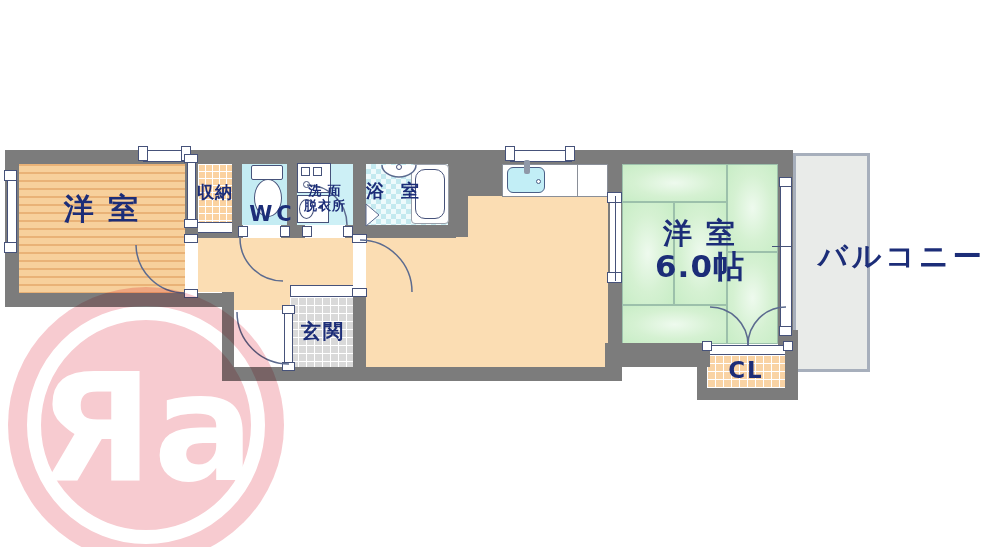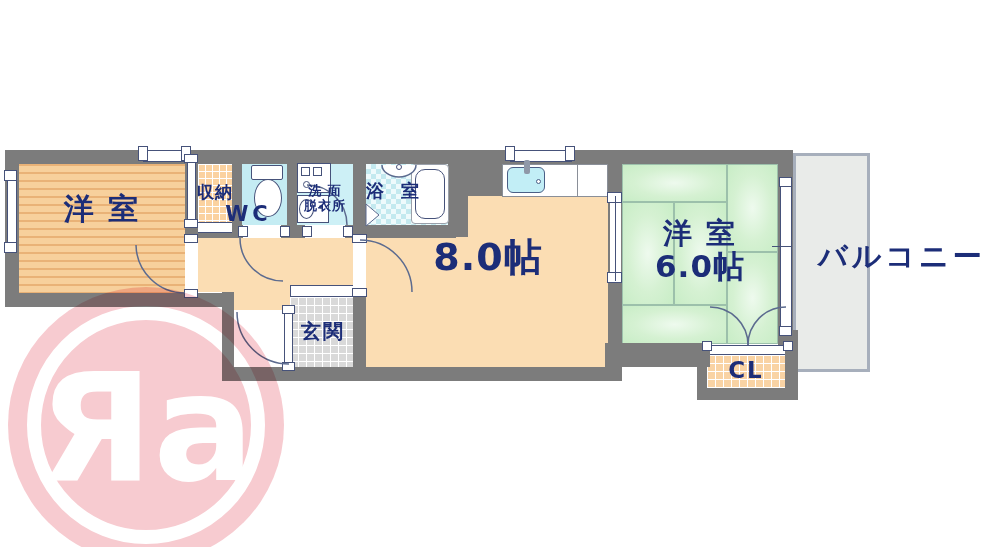--- a/index.html
+++ b/index.html
@@ -164,28 +164,27 @@
       <path d="M382,165 A17,12 0 0 0 416,165" fill="#ffffff"></path>
     </g>
     <circle cx="399" cy="167" r="2.5" fill="#fff" stroke="#46527a" stroke-width="1"></circle>
     <polygon points="366,204 366,226 379,215" fill="#ffffff" stroke="#5c6b8f" stroke-width="1"></polygon>
   </svg>
 
   <div class="abs lbl" style="left:19px;top:192px;width:166px;">
     <div style="font-size:30px;">洋 室</div>
   </div>
   <div class="abs lbl" style="left:196px;top:183px;width:38px;font-size:17px;letter-spacing:1px;">収納</div>
-  <div class="abs lbl" style="left:224px;top:203px;width:49px;font-size:21px;letter-spacing:4px;">WC</div>
+  <div class="abs lbl" style="left:248px;top:203px;width:49px;font-size:21px;letter-spacing:4px;">WC</div>
   <div class="abs lbl" style="left:296px;top:184px;width:58px;font-size:13px;letter-spacing:1px;">
     <div>洗 面</div>
     <div>脱衣所</div>
   </div>
   <div class="abs lbl" style="left:364px;top:182px;width:60px;font-size:18px;letter-spacing:3px;font-family:Liberation Mono, monospace;">浴 室</div>
   <div class="abs lbl" style="left:398px;top:236px;width:180px;">
-    <div style="font-size:38px;letter-spacing:1px;">8.0帖</div>
   </div>
   <div class="abs lbl" style="left:290px;top:320px;width:66px;font-size:20px;letter-spacing:2px;">玄関</div>
   <div class="abs lbl" style="left:635px;top:217px;width:130px;">
     <div style="font-size:29px;">洋 室</div>
     <div style="font-size:31px;letter-spacing:1px;">6.0帖</div>
   </div>
   <div class="abs lbl" style="left:707px;top:358px;width:78px;font-size:23px;letter-spacing:2px;">CL</div>
   <div class="abs lbl" style="left:818px;top:240px;width:185px;font-size:29px;letter-spacing:4px;text-align:left;">バルコニー</div>
 
   <svg id="watermark" style="left:-10px;top:270px;" width="330" height="277" viewBox="0 0 330 277">

